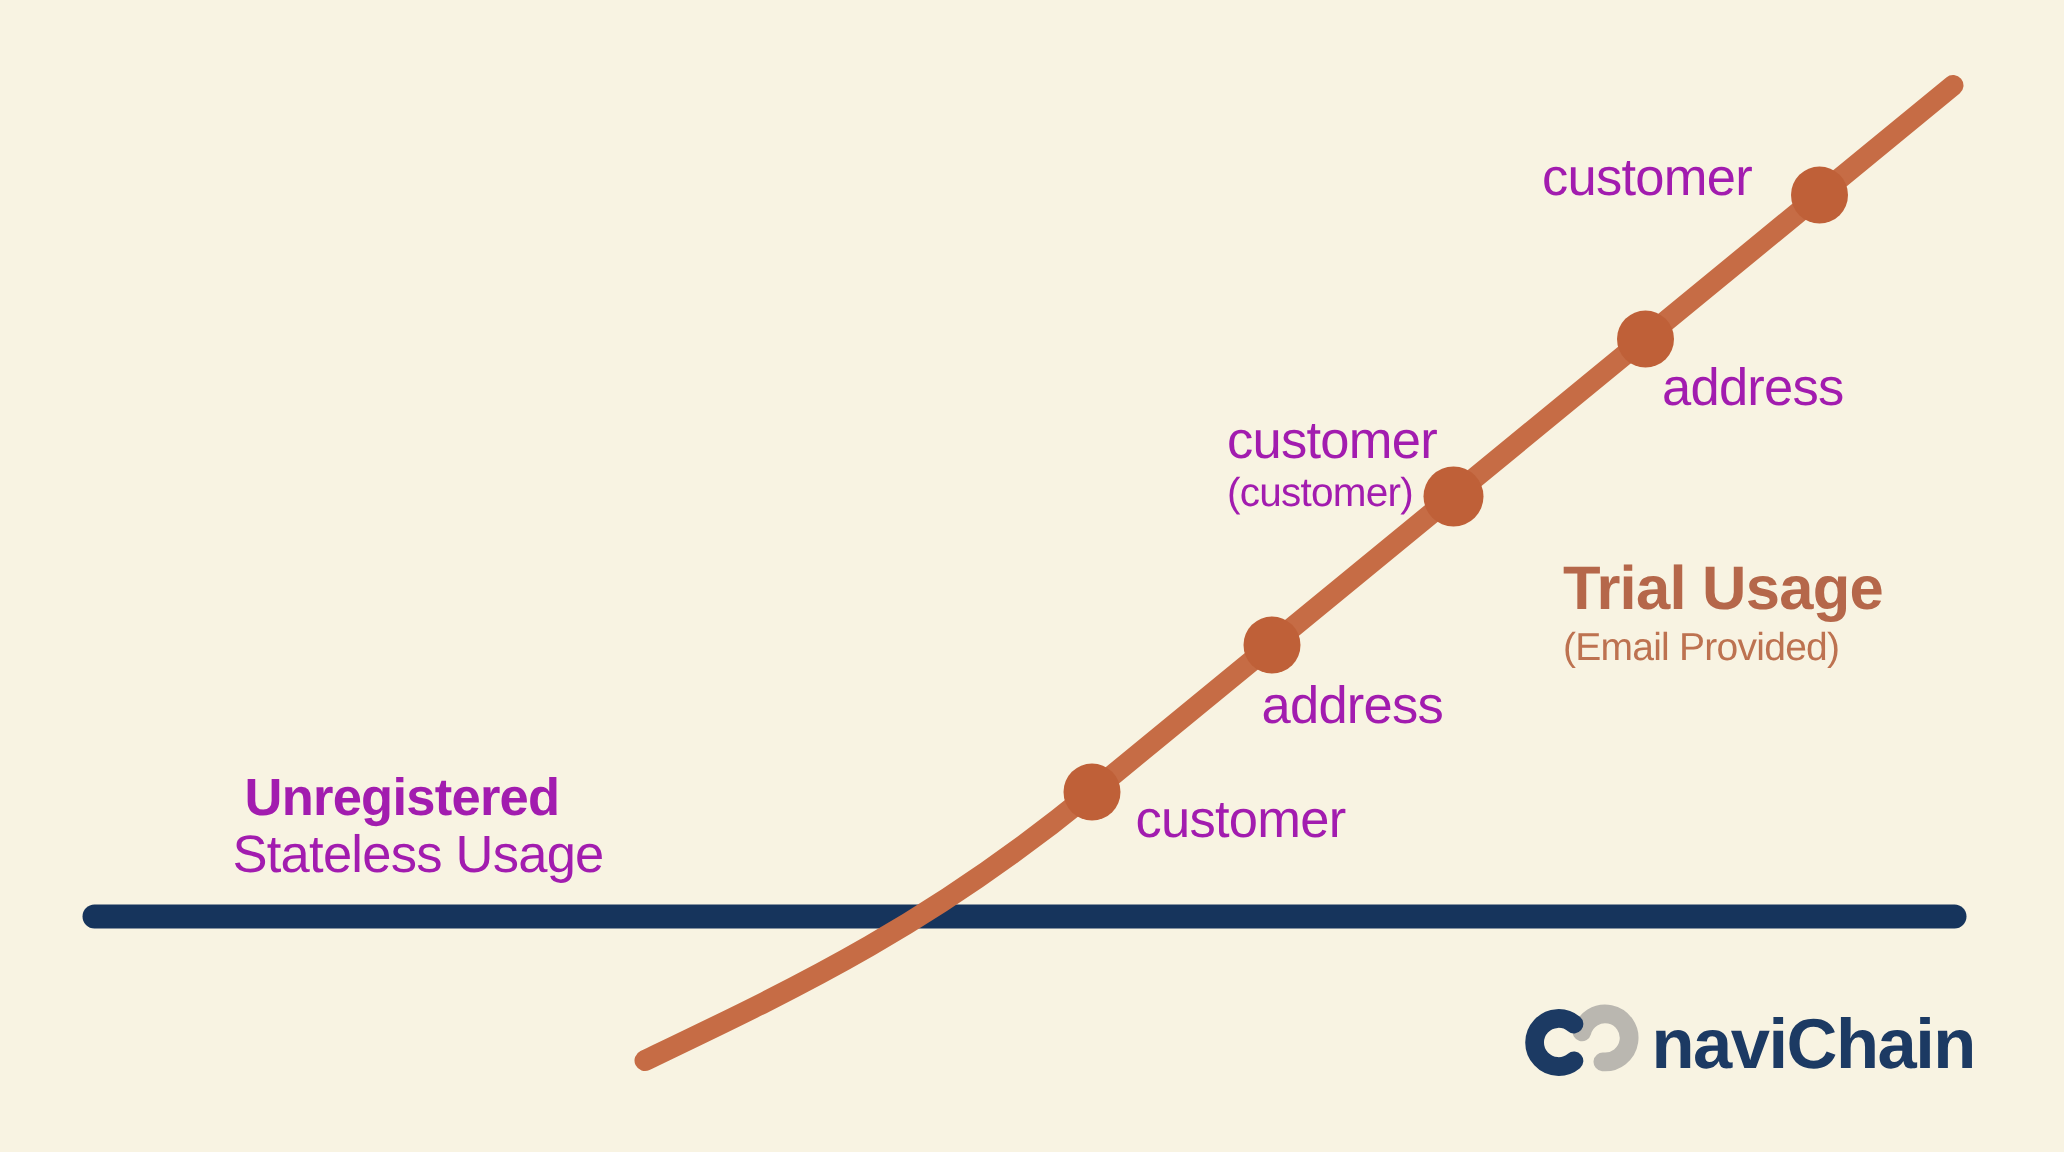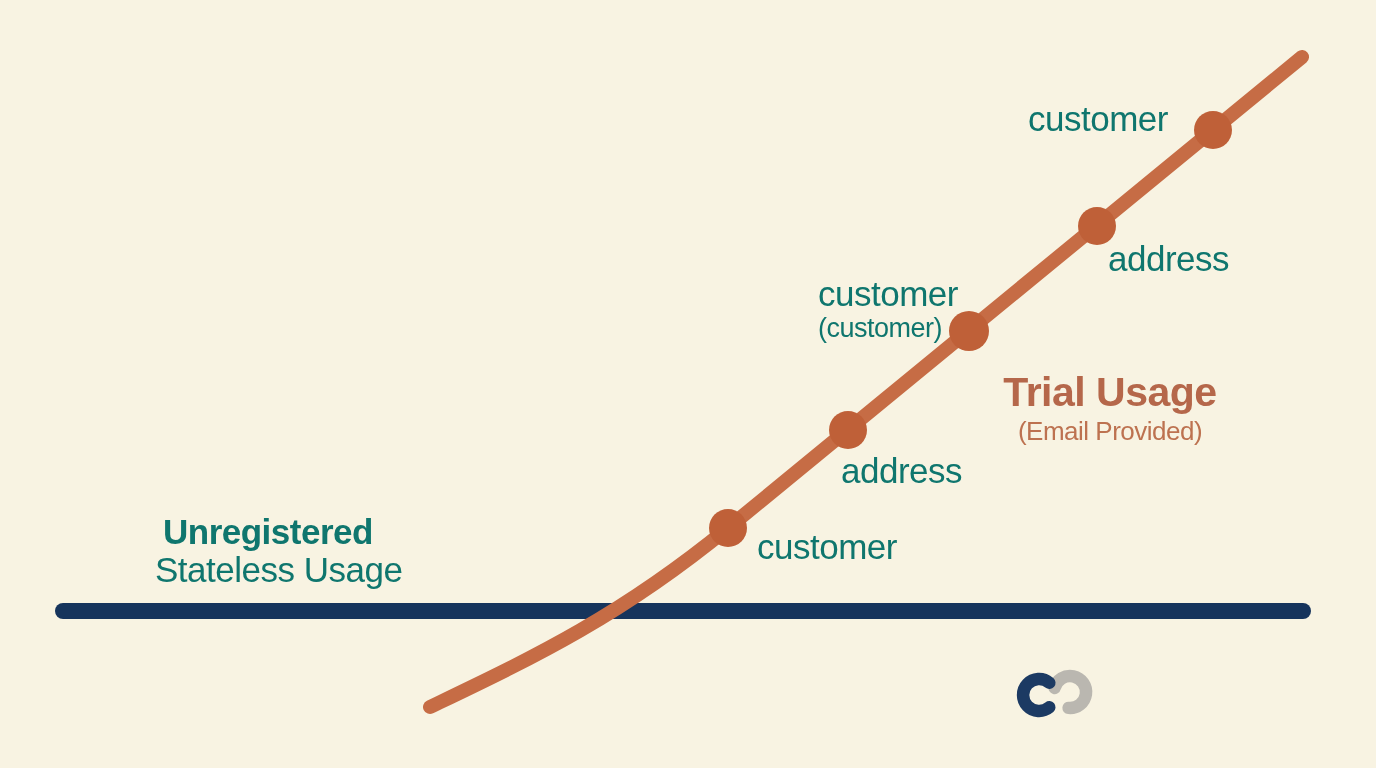--- a/index.html
+++ b/index.html
@@ -19,41 +19,40 @@
     height: 768px;
     background: #f8f3e2;
   }
   .artwork {
     position: absolute;
     left: 0;
     top: 0;
   }
   .label {
     position: absolute;
-    color: #0f766e;
+    color: #a21caf;
     letter-spacing: -0.5px;
     line-height: 1.08;
     white-space: nowrap;
   }
   .node-label { font-size: 35px; font-weight: 400; }
   .node-sublabel { font-size: 27px; font-weight: 400; margin-top: 1px; }
   .stage-unreg-title {
     font-size: 35px;
     font-weight: 700;
   }
   .stage-unreg-sub {
     font-size: 35px;
     font-weight: 400;
   }
   .stage-trial {
     position: absolute;
-    left: 984px;
+    left: 1042px;
     top: 372px;
     width: 252px;
-    text-align: center;
     white-space: nowrap;
   }
   .stage-trial-title {
     font-size: 41px;
     font-weight: 700;
     color: #b5674a;
     letter-spacing: -0.5px;
     line-height: 1.0;
   }
   .stage-trial-sub {
@@ -113,14 +112,15 @@
   <div class="label node-label" style="left:1028px; top:100px;">customer</div>
 
   <div class="label stage-unreg-sub" style="left:155px; top:551px;">Stateless Usage</div>
   <div class="label stage-unreg-title" style="left:163px; top:513px;">Unregistered</div>
 
   <div class="stage-trial">
     <div class="stage-trial-title">Trial Usage</div>
     <div class="stage-trial-sub">(Email Provided)</div>
   </div>
 
+  <div class="logo-text">naviChain</div>
 
 </div>
 
 </body></html>

